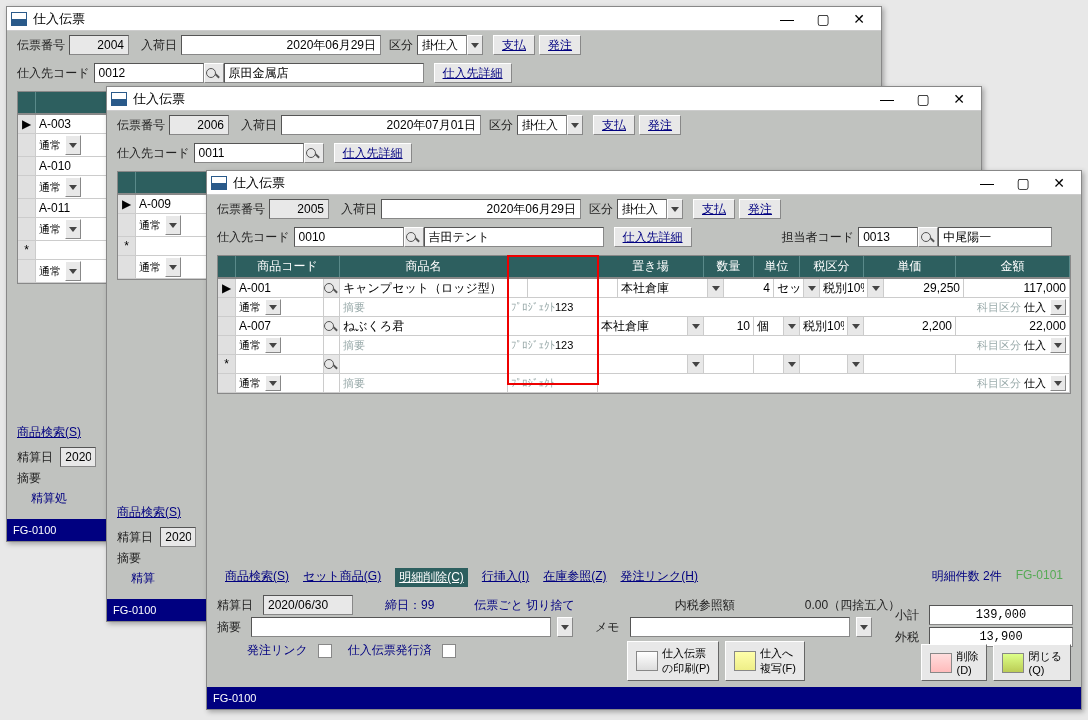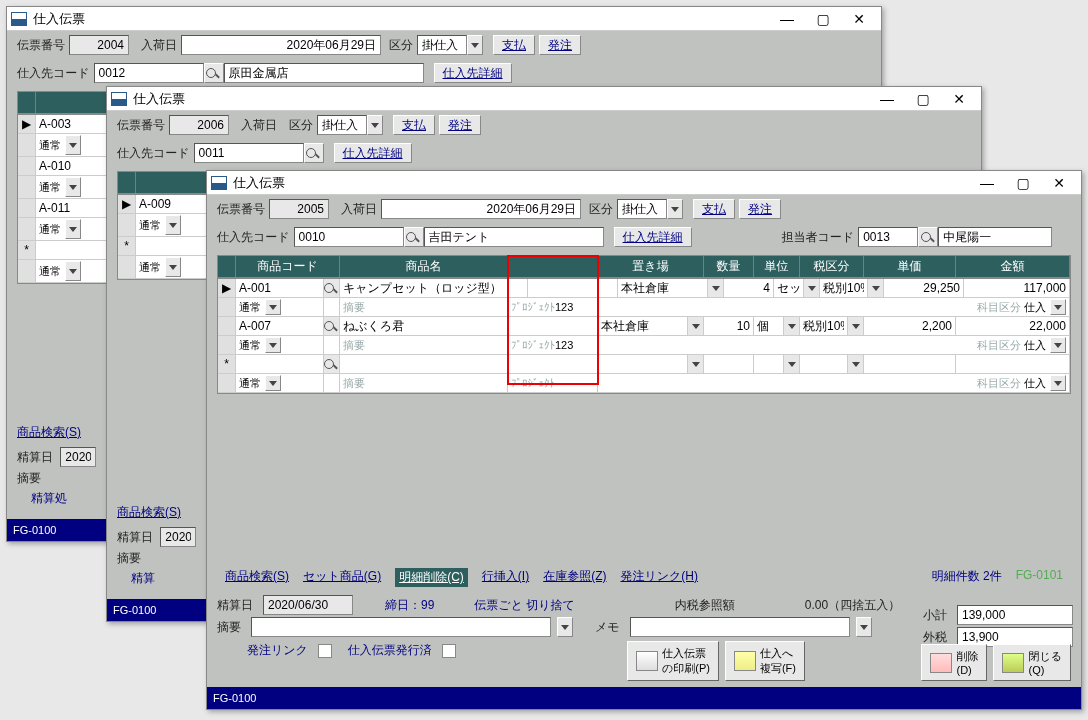--- a/index.html
+++ b/index.html
@@ -46,21 +46,21 @@
 .bigbtn { background: #e8e8e8; border: 1px solid #666; border-top-color:#fff; border-left-color:#fff; padding: 4px 8px; display: flex; align-items: center; gap: 4px; cursor: pointer; font-size: 11px; }
 .bigbtn .ico { width: 22px; height: 20px; display: inline-block; }
 .ico-print { background: linear-gradient(#fff,#ddd); border: 1px solid #888; }
 .ico-copy { background: linear-gradient(#ffa,#ee8); border: 1px solid #888; }
 .ico-del { background: linear-gradient(#fdd,#fbb); border: 1px solid #888; }
 .ico-close { background: linear-gradient(#df8,#bc5); border: 1px solid #888; }
 
 .totals { position: absolute; right: 8px; bottom: 60px; font-size: 12px; }
 .totals-row { display: flex; align-items: center; gap: 6px; margin-bottom: 2px; }
 .totals-row .lbl { width: 40px; text-align: right; }
-.totals-row .inp { width: 116px; text-align: left; }
+.totals-row .inp { width: 144px; text-align: center; font-family: Liberation Mono, monospace; }
 
 .chk { width: 14px; height: 14px; border: 1px solid #888; background: #fff; display: inline-block; vertical-align: middle; }
 </style>
 </head>
 <body>
 
 <div class="window" style="left:6px; top:6px; width:876px; height:536px;">
   <div class="titlebar">
     <span class="icon"></span>
     <span class="title">仕入伝票</span>
@@ -174,20 +174,21 @@
     <div class="winbtns">
       <div class="winbtn">—</div>
       <div class="winbtn">▢</div>
       <div class="winbtn">✕</div>
     </div>
   </div>
   <div class="form-row">
     <span class="lbl">伝票番号</span>
     <input class="inp ro right" style="width: 60px;" value="2006">
     <span class="lbl" style="margin-left:12px">入荷日</span>
+    <input class="inp right" style="width: 200px;" value="2020年07月01日">
     <span class="lbl" style="margin-left:8px">区分</span>
     <input class="inp" style="width: 50px;" value="掛仕入">
     <span class="dd"></span>
     <button class="btn" style="margin-left:10px">支払</button>
     <button class="btn" style="margin-left:4px">発注</button>
   </div>
   <div class="form-row">
     <span class="lbl">仕入先コード</span>
     <input class="inp" style="width: 110px;" value="0011">
     <span class="searchbtn magnify"></span>

